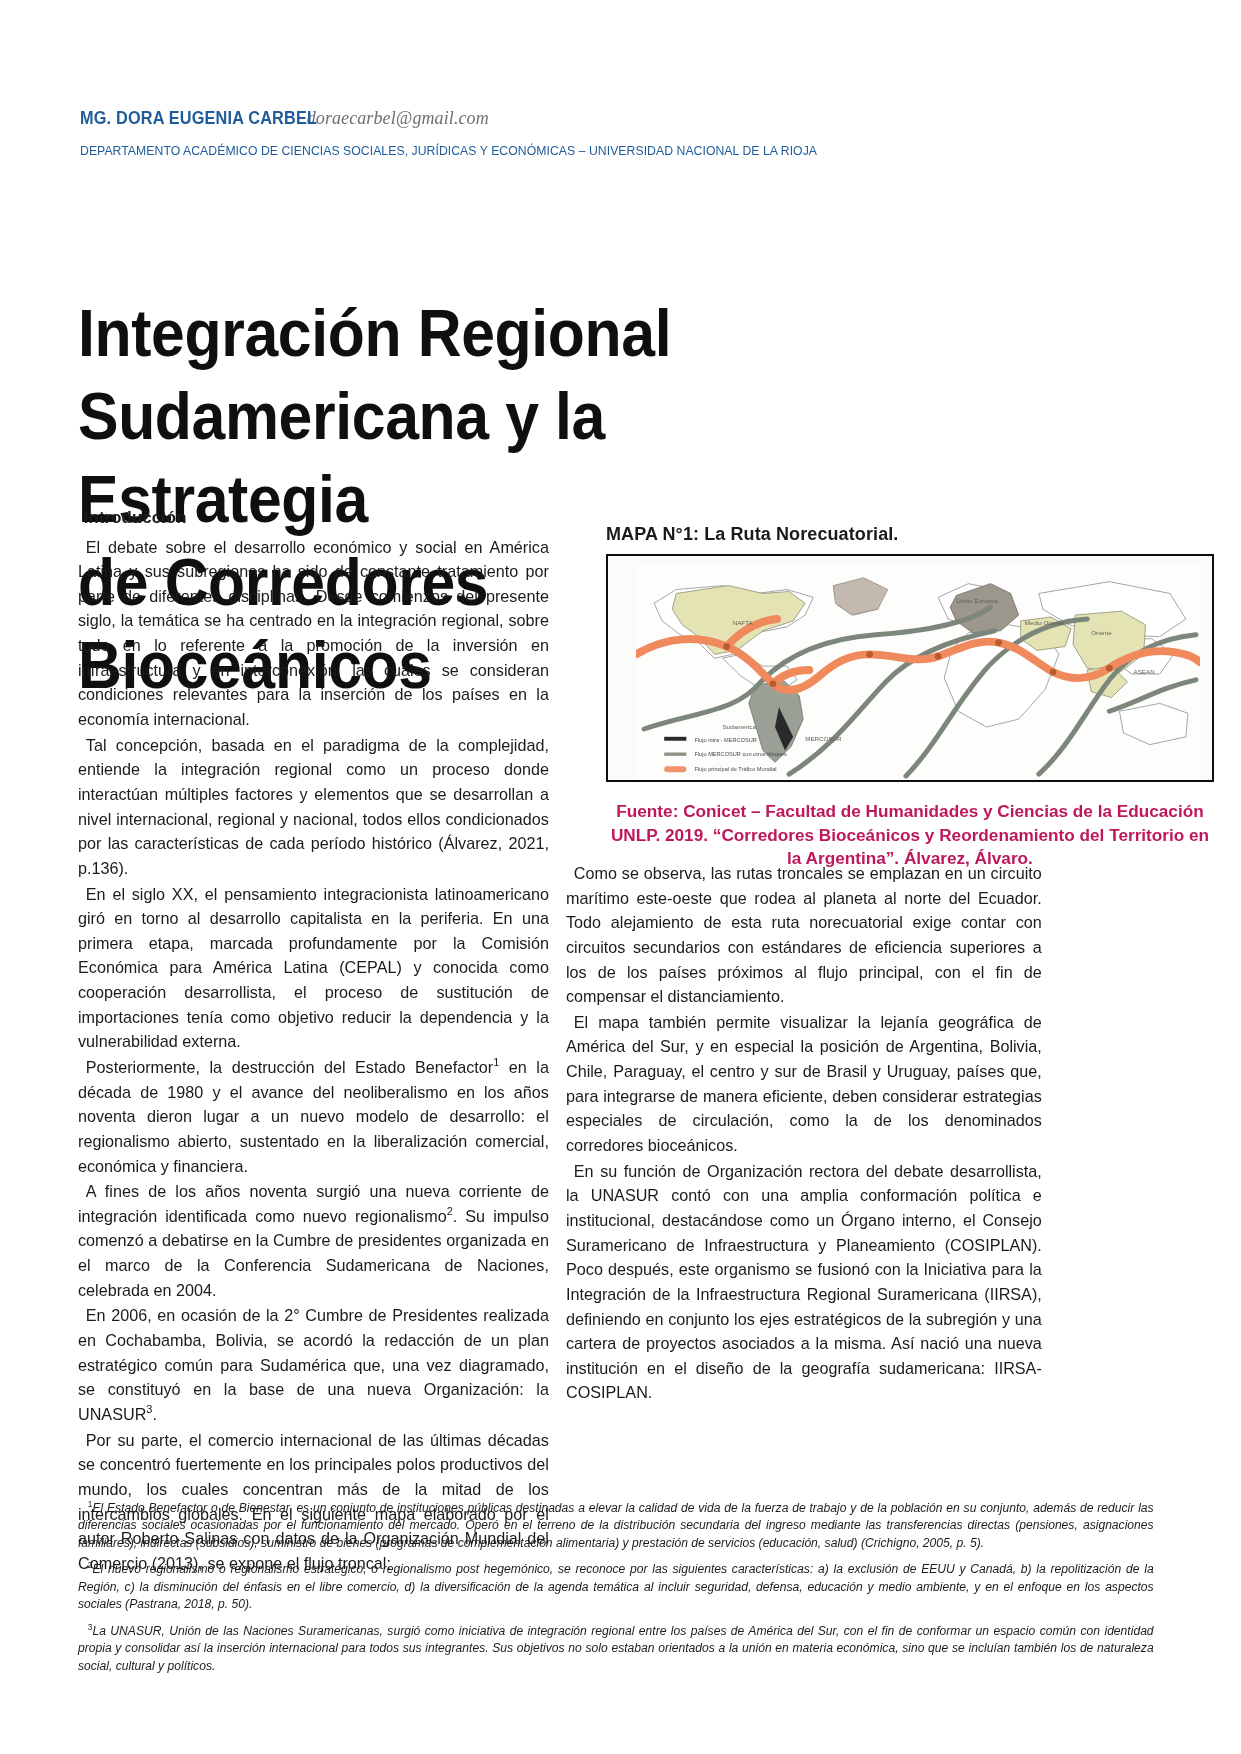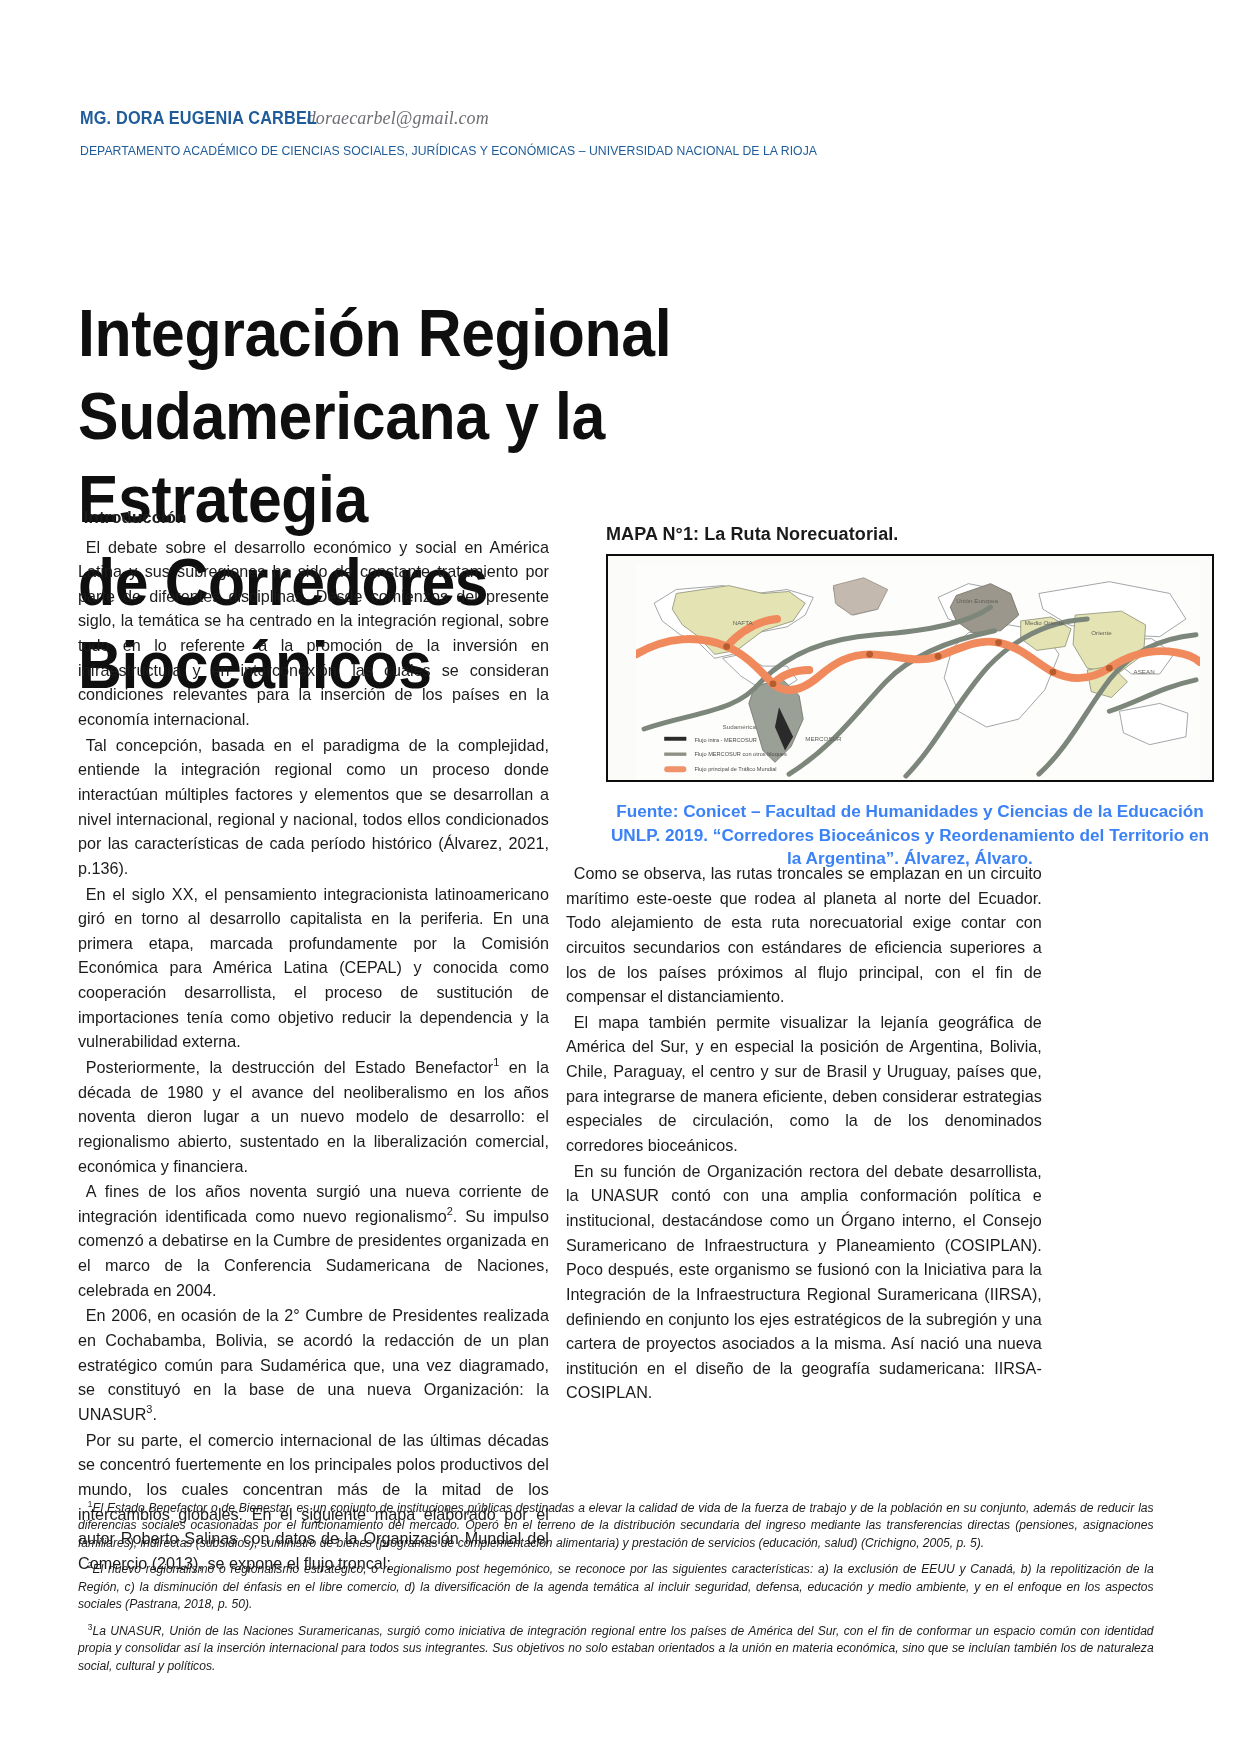--- a/index.html
+++ b/index.html
@@ -133,21 +133,21 @@
     left: 28px; top: 8px; right: 12px; bottom: 0;
   }
   .map-canvas svg { width:100%; height:100%; display:block; }
   .fig-caption {
     margin-top: 18px;
     text-align: center;
     font-family: "Liberation Sans Narrow","Liberation Sans", sans-serif;
     font-weight: 700;
     font-size: 17.2px;
     line-height: 1.37;
-    color: #3b82f6;
+    color: #be185d;
   }
 
   
   .footnotes {
     position: absolute;
     left: 78px;
     top: 1500px;
     width: 1092px;
     font-family: "Liberation Sans Narrow","Liberation Sans", sans-serif;
     font-style: italic;

